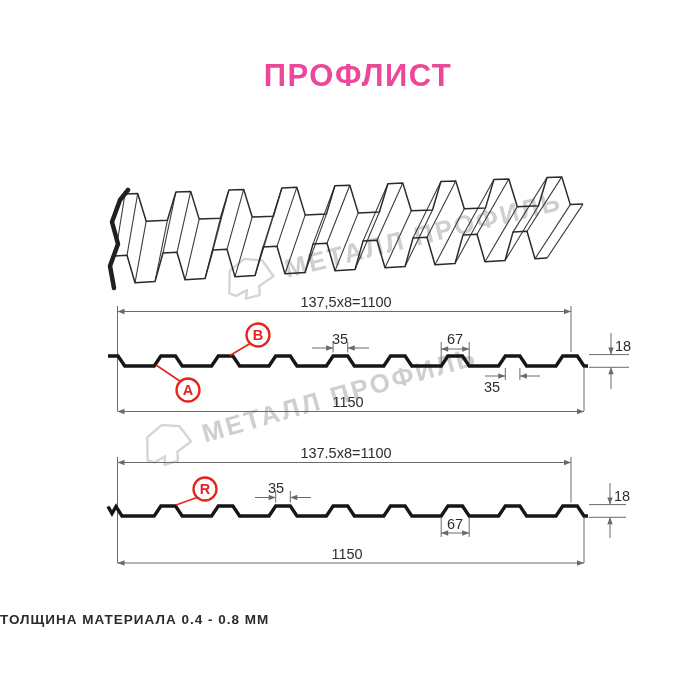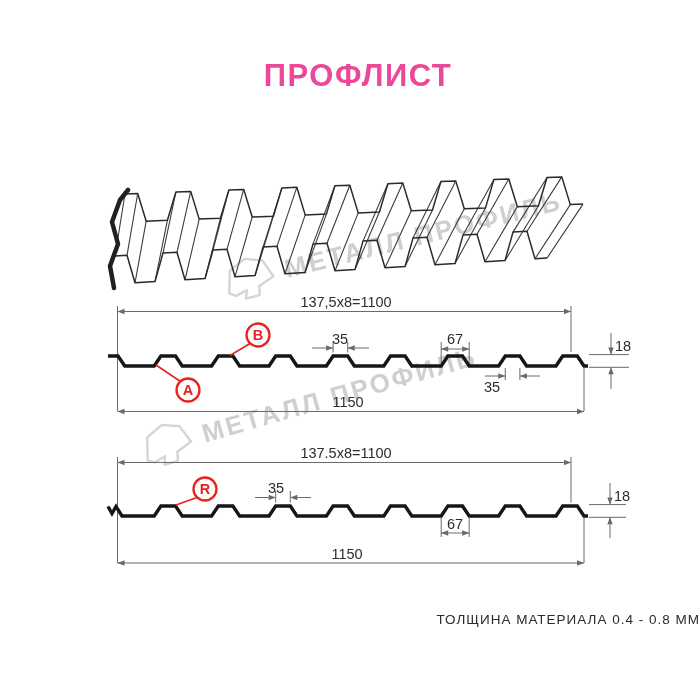--- a/index.html
+++ b/index.html
@@ -2,22 +2,22 @@
 <html><head>
 <meta charset="utf-8">
 <style>
   html,body{margin:0;padding:0;background:#fff;}
   .page{position:relative;width:700px;height:700px;background:#ffffff;overflow:hidden;
         font-family:"Liberation Sans",sans-serif;}
   .title{position:absolute;top:50px;left:0;width:100%;text-align:center;margin:8px;
          font-size:31px;font-weight:800;letter-spacing:1.5px;color:#ec4899;z-index:3;}
   .subtitle{position:absolute;top:96px;left:0;width:100%;text-align:center;
          font-size:15px;font-weight:700;letter-spacing:1px;color:#1b1b1b;z-index:3;}
-  .footer{position:absolute;top:612px;left:0;width:100%;text-align:right;
-         font-size:13.5px;font-weight:400;letter-spacing:1px;color:#2b2b2b;z-index:3;}
+  .footer{position:absolute;top:612px;left:0;width:100%;text-align:left;
+         font-size:13.5px;font-weight:700;letter-spacing:1px;color:#2b2b2b;z-index:3;}
   .wm{position:absolute;display:flex;align-items:center;gap:9px;z-index:1;
       color:#cfcfcf;font-weight:700;font-size:26px;letter-spacing:2.5px;white-space:nowrap;
       transform-origin:left center;}
   .wm1{left:222px;top:262px;transform:rotate(-14deg);}
   .wm2{left:140px;top:429px;transform:rotate(-16deg);}
   .wm svg{flex:0 0 auto;}
   svg.art{position:absolute;left:0;top:0;z-index:2;}
   text.dim{font-family:"Liberation Sans",sans-serif;font-size:14.5px;fill:#2d2d2d;text-anchor:middle;}
   text.dimL{font-family:"Liberation Sans",sans-serif;font-size:14.5px;fill:#2d2d2d;text-anchor:start;}
   .redline{stroke:#E5251D;stroke-width:1.6;}

